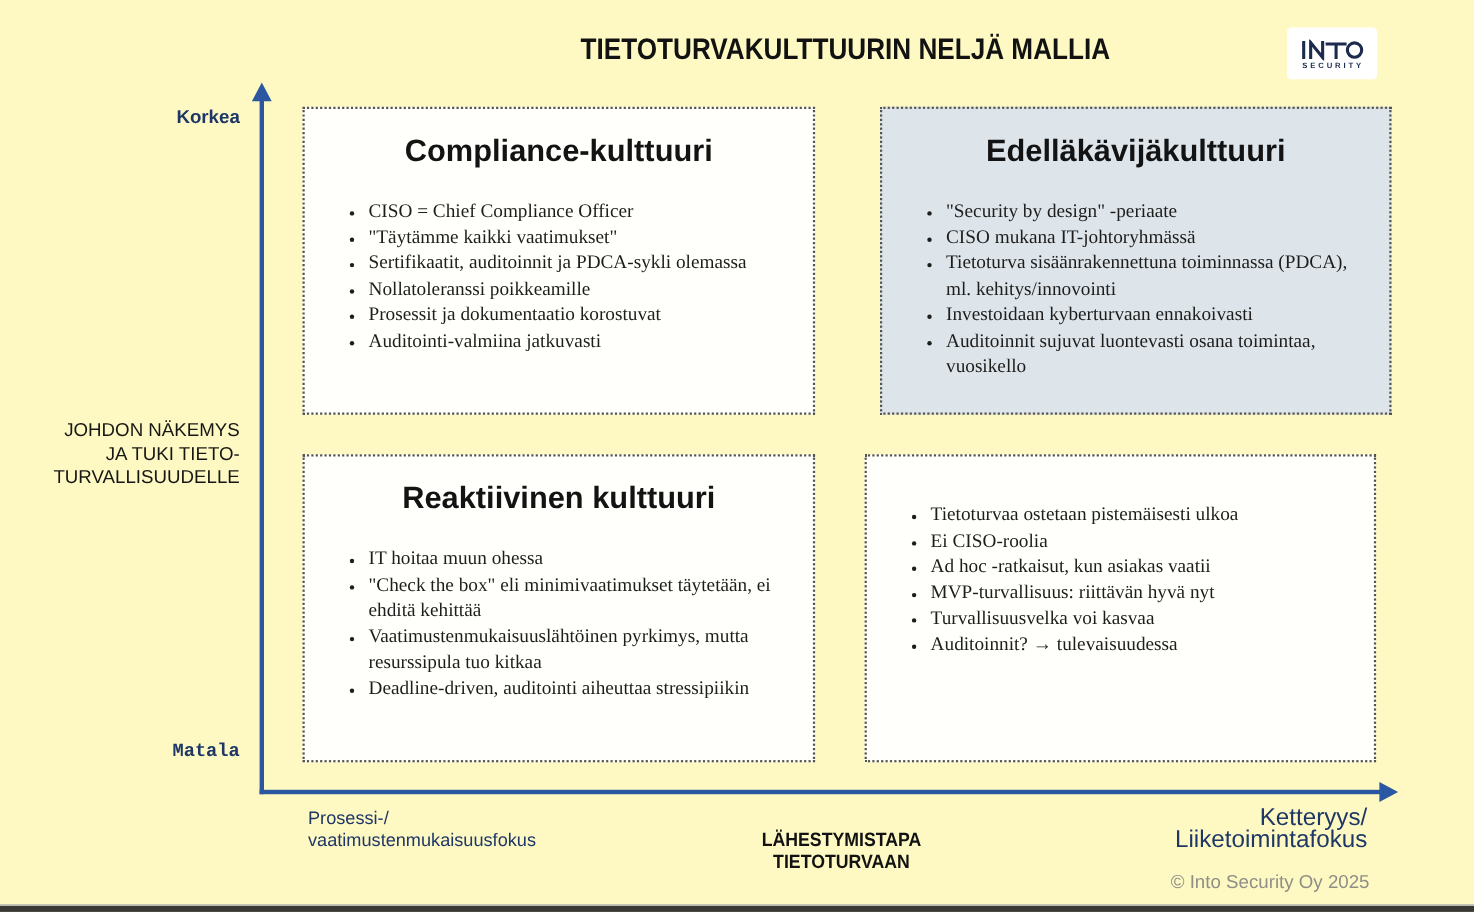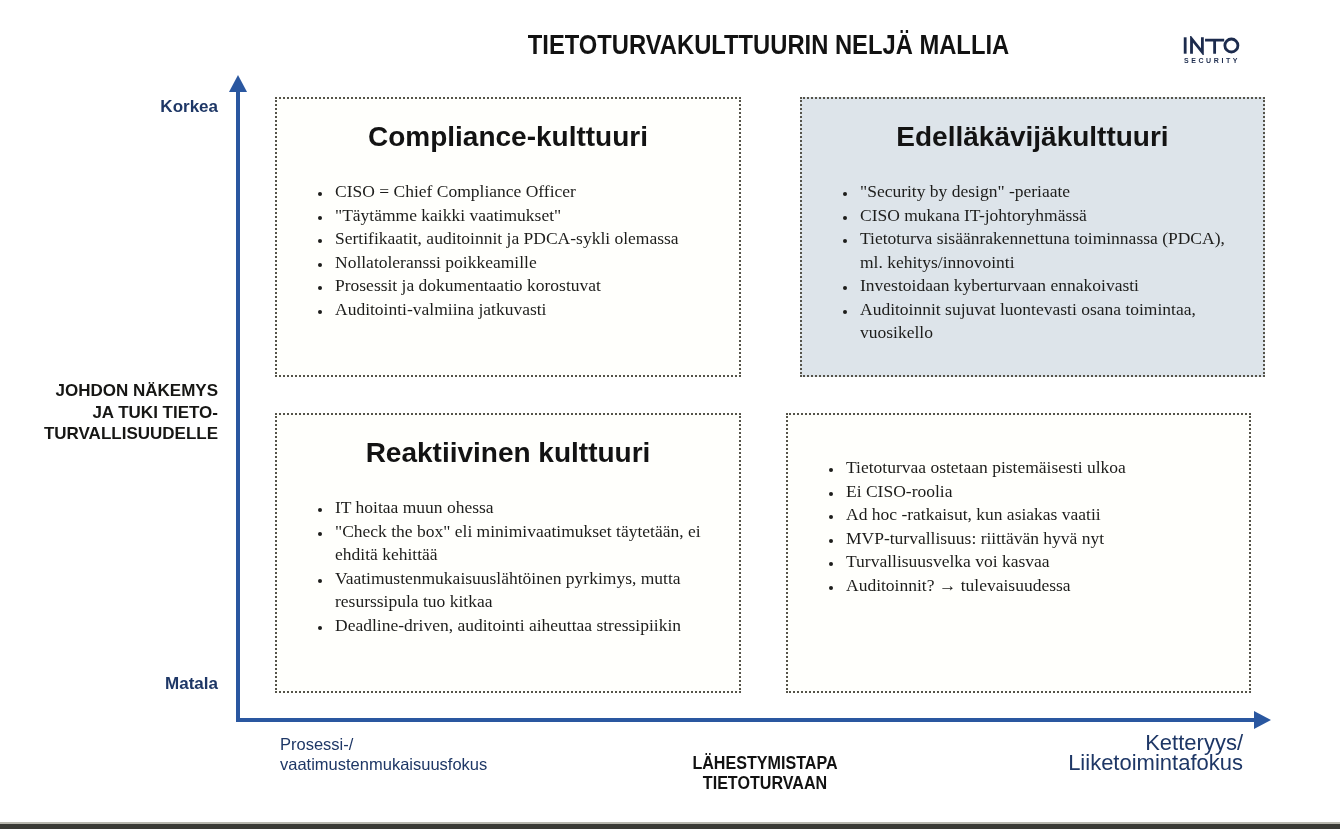--- a/index.html
+++ b/index.html
@@ -3,21 +3,21 @@
 <meta charset="utf-8">
 <style>
   * { margin: 0; padding: 0; box-sizing: border-box; }
   html, body { background: #c9c7bc; }
   body { font-family: "Liberation Sans", sans-serif; }
 
   .canvas {
     position: relative;
     width: 1340px;
     height: 829px;
-    background: #ffffff;
+    background: #fef9c3;
     overflow: hidden;
   }
 
   
   .page-title {
     position: absolute;
     left: 196px; top: 30px; width: 1145px;
     text-align: center;
     font-size: 27px;
     font-weight: 700;
@@ -79,28 +79,28 @@
     border-left: 17px solid #2a57a0;
   }
 
   .axis-end-label {
     position: absolute;
     font-size: 17px;
     font-weight: 700;
     color: #1e3766;
   }
   .label-korkea { left: 98px; top: 97px; width: 120px; text-align: right; }
-  .label-matala { left: 98px; top: 674px; width: 120px; text-align: right; }
+  .label-matala { left: 98px; top: 674px; width: 120px; text-align: right; font-family: Liberation Mono, monospace; }
 
   .y-axis-title {
     position: absolute;
     left: 28px; top: 380px; width: 190px;
     text-align: right;
     font-size: 17px;
-    font-weight: 700;
+    font-weight: 400;
     color: #161614;
     line-height: 21.5px;
   }
 
   .x-label-left {
     position: absolute;
     left: 280px; top: 735px;
     font-size: 16.5px;
     font-weight: 400;
     color: #1e3766;
@@ -257,16 +257,17 @@
   <div class="x-label-center">
     <div>LÄHESTYMISTAPA</div>
     <div>TIETOTURVAAN</div>
   </div>
 
   <div class="x-label-right">
     <div>Ketteryys/</div>
     <div>Liiketoimintafokus</div>
   </div>
 
+  <div class="copyright">© Into Security Oy 2025</div>
 
   <div class="bottom-strip"></div>
 
 </div>
 
 </body></html>

